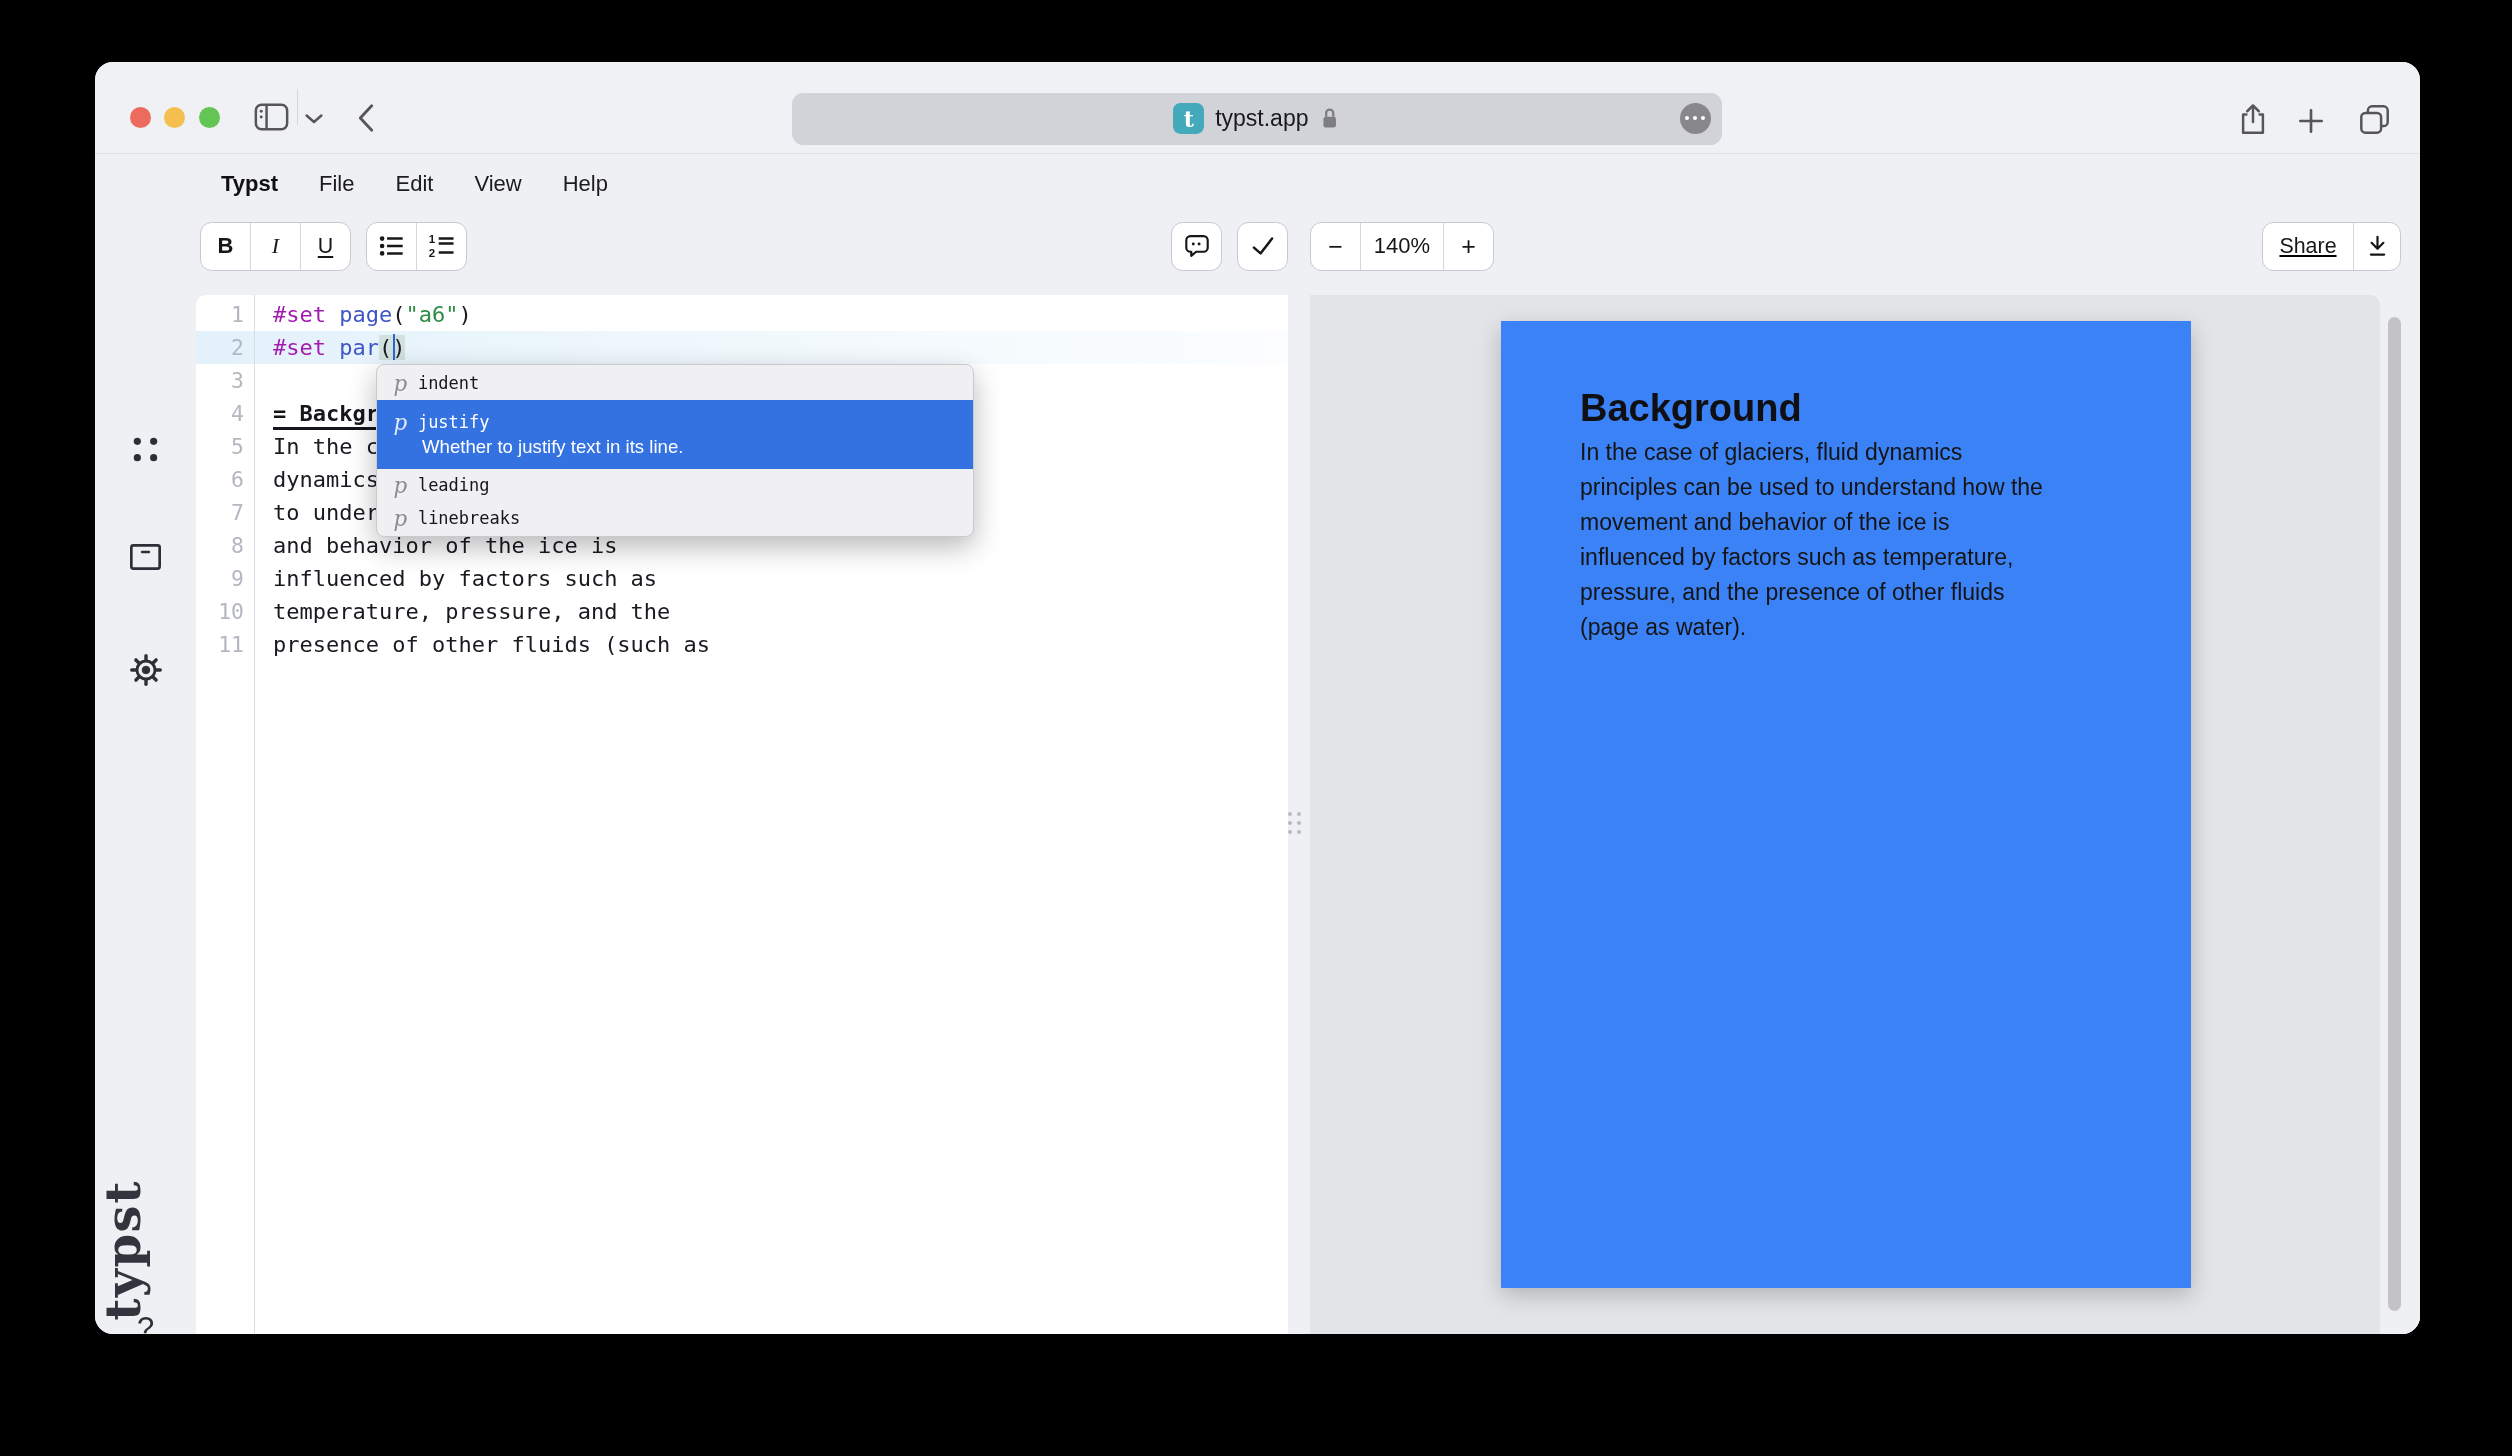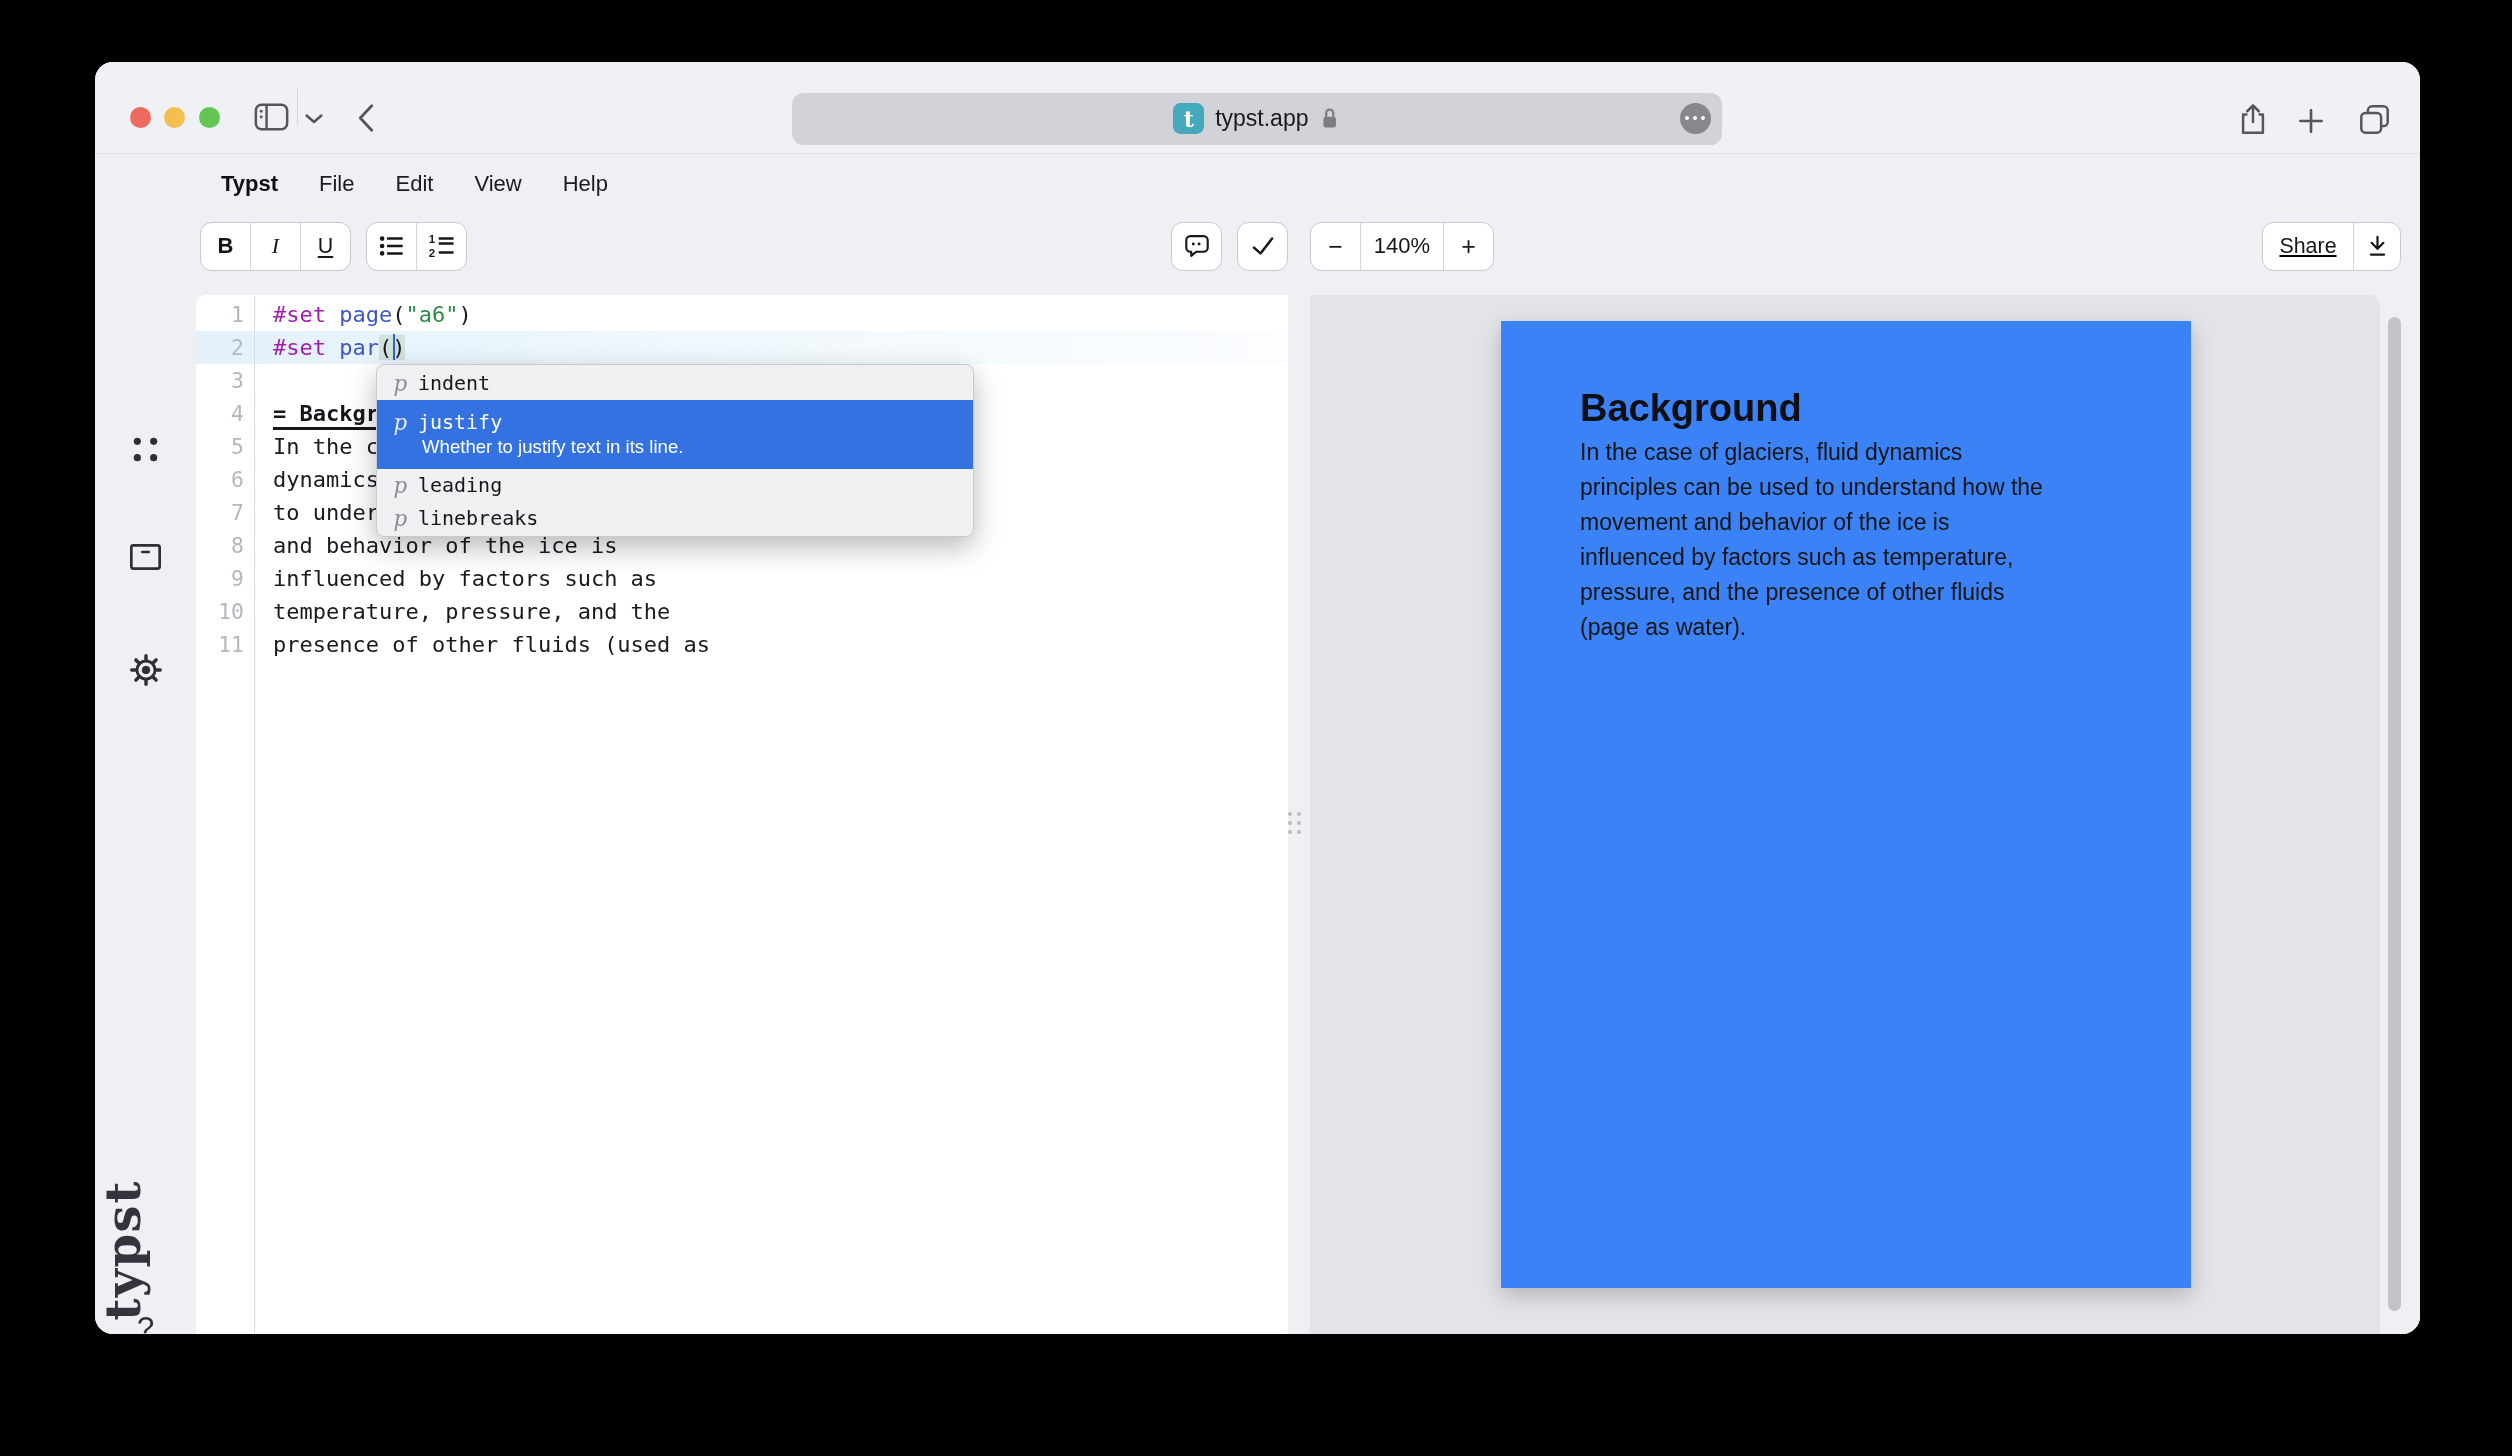--- a/index.html
+++ b/index.html
@@ -82,21 +82,21 @@
   .autocomplete{
     position:absolute;left:180px;top:69px;width:598px;z-index:10;
     background:#f0f0f3;border:1.2px solid #c9cad0;border-radius:8.2px;overflow:hidden;
     box-shadow:0 10px 28px rgba(0,0,0,.28);box-sizing:border-box;padding:1.6px 0;
   }
   .ac-row{height:33px;display:flex;align-items:center;padding:0 0 0 16.5px;gap:10.7px;}
   .ac-row.selected{height:69px;background:#3472e1;flex-direction:column;align-items:stretch;justify-content:center;gap:1.6px;padding:0;}
   .ac-main{display:flex;align-items:center;gap:10.7px;padding-left:16.5px;}
   .ac-kind{font-family:"DejaVu Serif",serif;font-style:italic;font-size:21.4px;color:#8b8b93;}
   .selected .ac-kind{color:#e2eaf9;}
-  .ac-label{font-family:"DejaVu Sans Mono",monospace;font-size:20px;color:#17171b;}
+  .ac-label{font-family:"DejaVu Sans Mono",monospace;font-size:17px;color:#17171b;}
   .selected .ac-label{color:#fff;}
   .ac-desc{font-size:18.6px;color:#fff;padding-left:45px;}
   
   .drag-handle{position:absolute;left:1193px;top:522px;width:16.5px;display:grid;grid-template-columns:4.1px 4.1px;grid-gap:5px;}
   .drag-handle i{width:4.1px;height:4.1px;border-radius:50%;background:#b9bac2;}
   
   .preview{position:absolute;left:1215px;top:5px;right:0;bottom:0;}
   .preview-bg{position:absolute;left:0;top:0;right:40px;bottom:0;background:#e3e4e8;border-radius:0 10px 0 0;}
   .scroll-strip{position:absolute;right:0;top:0;width:40px;bottom:0;background:#eef0f3;}
   .scroll-thumb{position:absolute;left:8.2px;top:22px;width:13px;height:994px;border-radius:6.6px;background:#c2c2c7;}
@@ -282,21 +282,21 @@
           <div class="code-line"><span class="ln-num">1</span><span class="code-text"><span class="tok kw">#set</span><span class="tok pl"> </span><span class="tok fn">page</span><span class="tok pl">(</span><span class="tok str">"a6"</span><span class="tok pl">)</span></span></div>
           <div class="code-line active"><span class="ln-num">2</span><span class="code-text"><span class="tok kw">#set</span><span class="tok pl"> </span><span class="tok fn">par</span><span class="tok pm">(</span><span class="tok pm">)</span></span></div>
           <div class="code-line"><span class="ln-num">3</span><span class="code-text"></span></div>
           <div class="code-line"><span class="ln-num">4</span><span class="code-text"><span class="tok hd">= Background</span></span></div>
           <div class="code-line"><span class="ln-num">5</span><span class="code-text"><span class="tok pl">In the case of glaciers, fluid</span></span></div>
           <div class="code-line"><span class="ln-num">6</span><span class="code-text"><span class="tok pl">dynamics principles can be used</span></span></div>
           <div class="code-line"><span class="ln-num">7</span><span class="code-text"><span class="tok pl">to understand how the movement</span></span></div>
           <div class="code-line"><span class="ln-num">8</span><span class="code-text"><span class="tok pl">and behavior of the ice is</span></span></div>
           <div class="code-line"><span class="ln-num">9</span><span class="code-text"><span class="tok pl">influenced by factors such as</span></span></div>
           <div class="code-line"><span class="ln-num">10</span><span class="code-text"><span class="tok pl">temperature, pressure, and the</span></span></div>
-          <div class="code-line"><span class="ln-num">11</span><span class="code-text"><span class="tok pl">presence of other fluids (used as</span></span></div>
+          <div class="code-line"><span class="ln-num">11</span><span class="code-text"><span class="tok pl">presence of other fluids (such as</span></span></div>
         </div>
       <div class="caret"></div>
 
       <div class="autocomplete" id="autocomplete">
           <div class="ac-row">
             <span class="ac-kind">p</span>
             <span class="ac-label">indent</span>
           </div>
           <div class="ac-row selected">
             <div class="ac-main">

